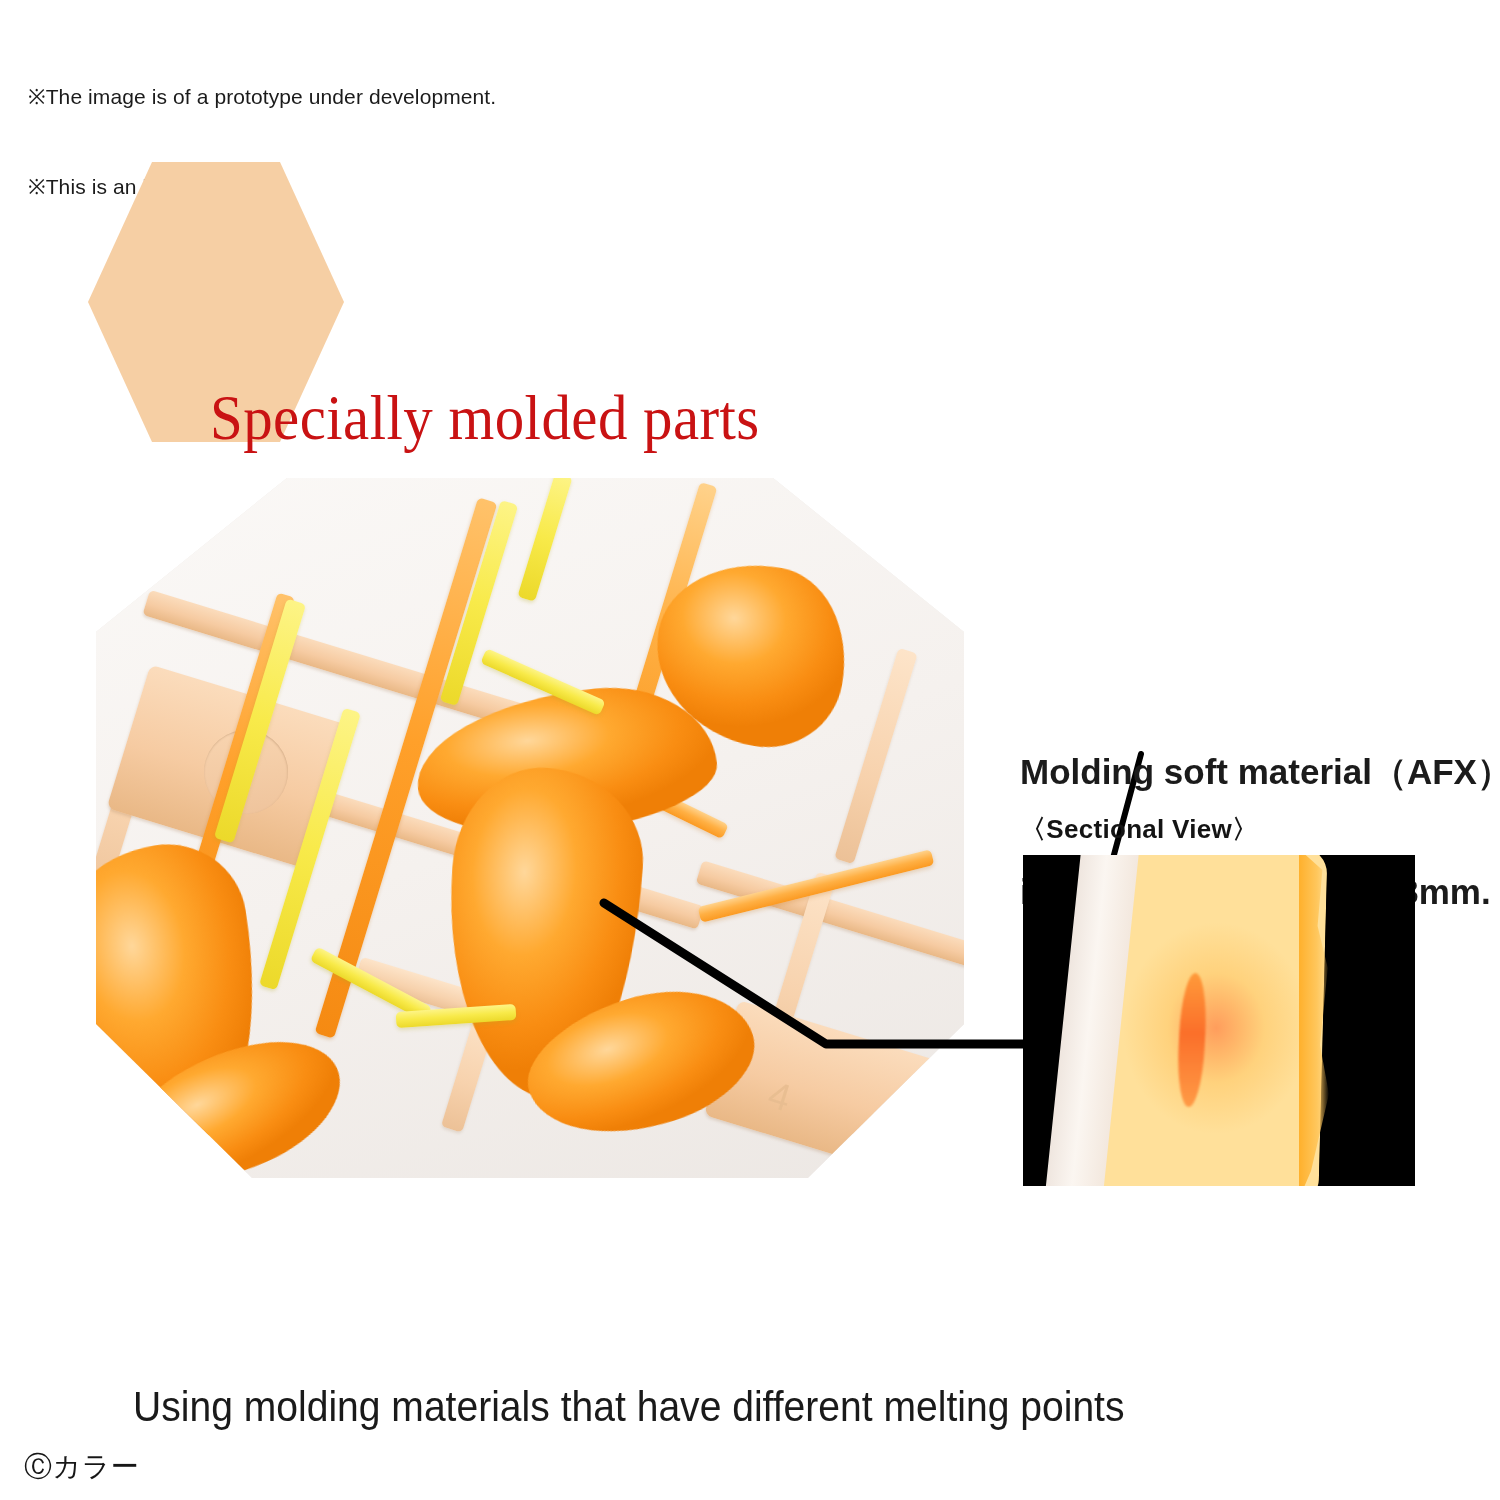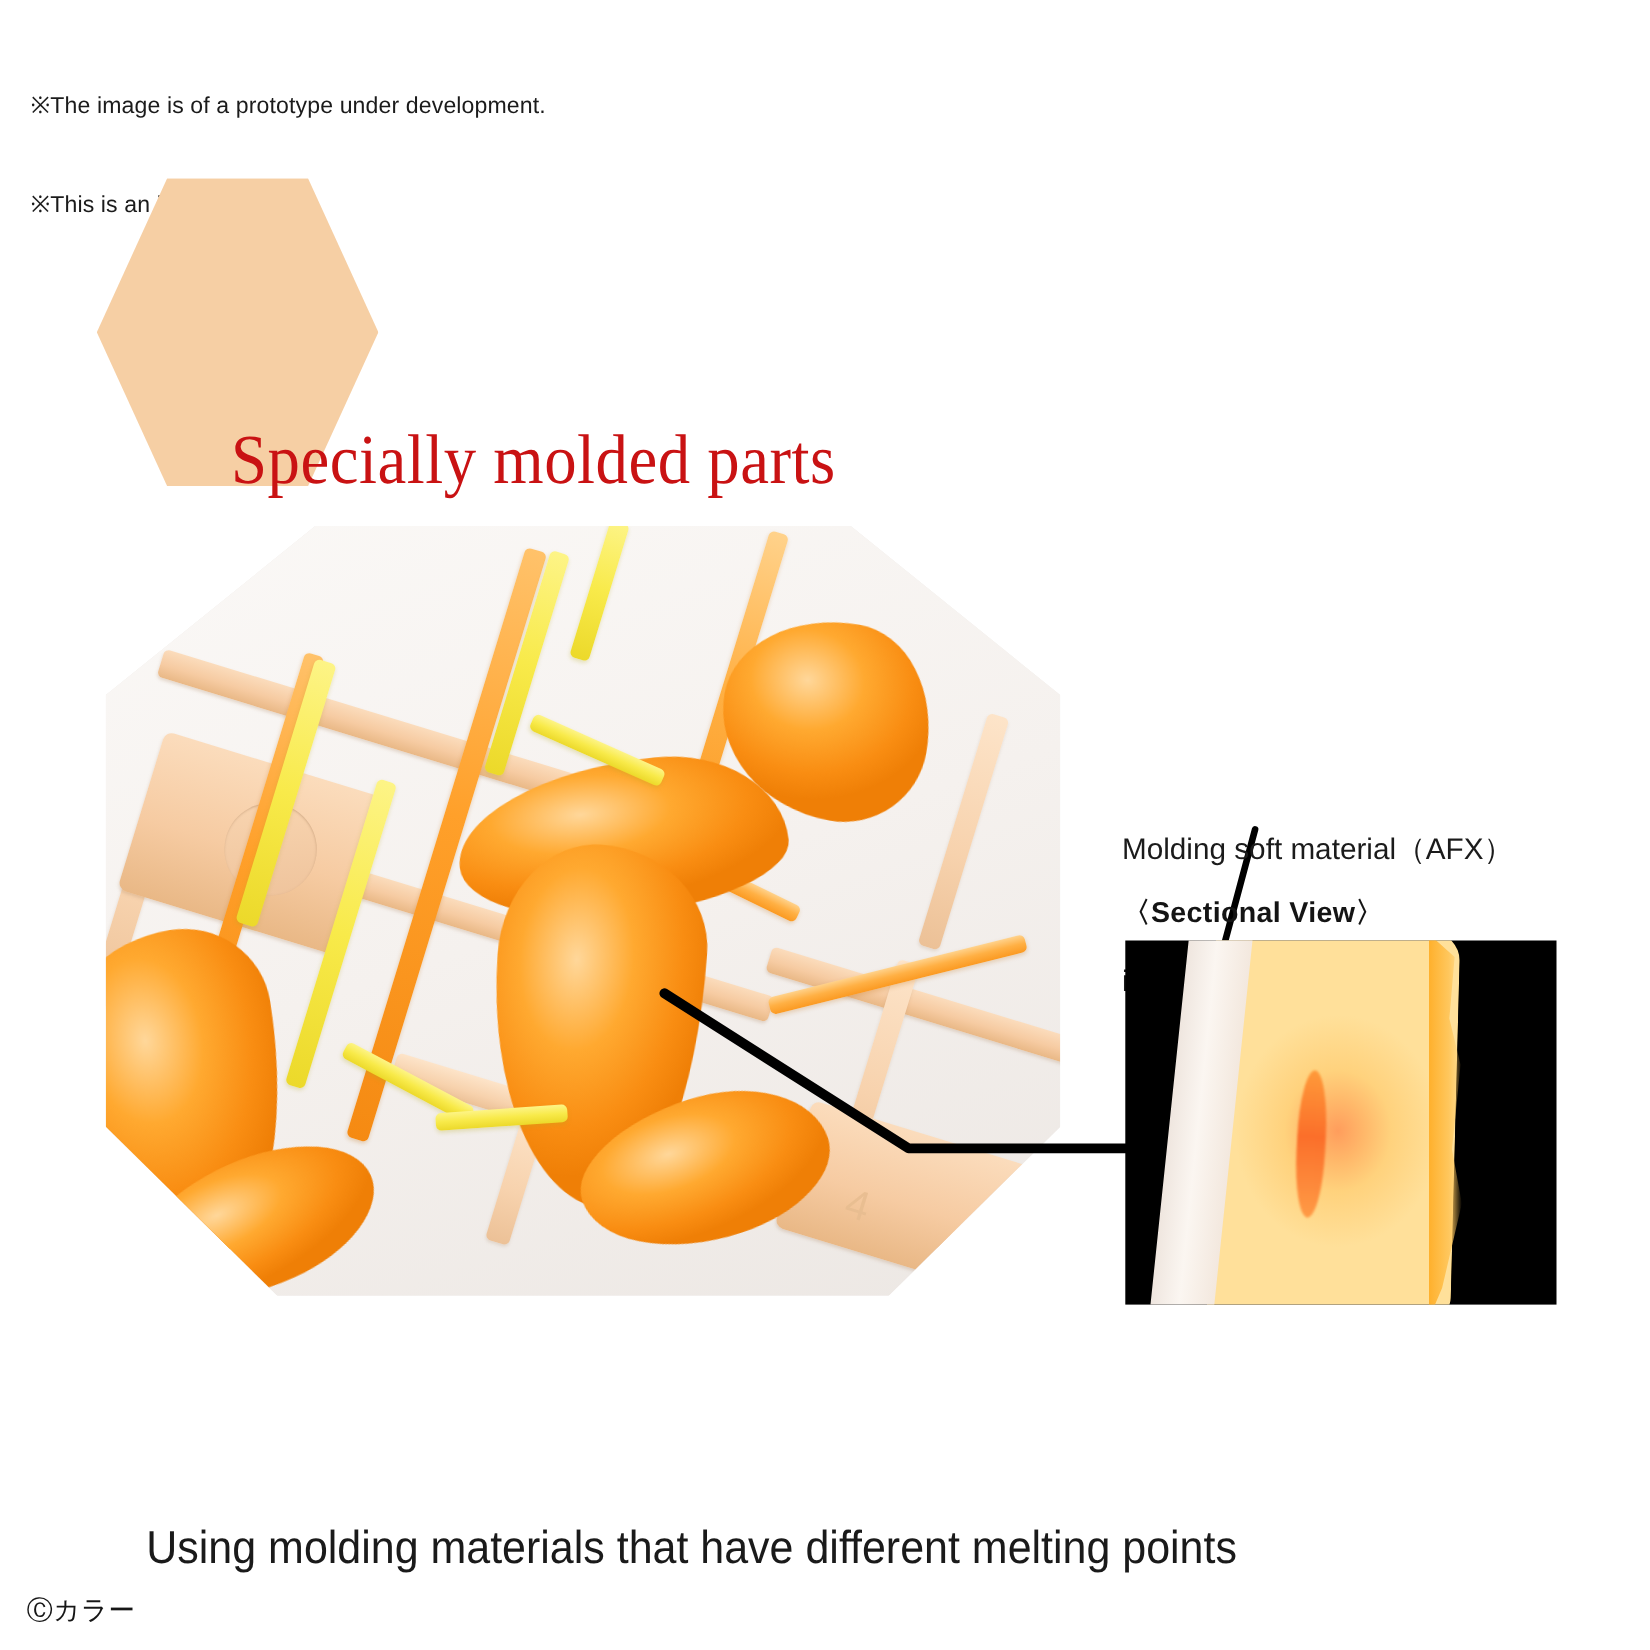--- a/index.html
+++ b/index.html
@@ -78,23 +78,24 @@
   .blob{position:absolute;background:
       radial-gradient(65% 60% at 38% 32%, #ffd79a 0%, #ffa930 42%, #f98d12 78%, #ef7f06 100%);
       filter:blur(.2px);}
 
   
   .leaders{position:absolute;left:0;top:0;width:1500px;height:1500px;pointer-events:none;}
 
   
   .anno{
     position:absolute;left:1020px;top:672px;width:430px;
-    font-size:27px;line-height:40px;
+    font-size:35px;line-height:40px;
     color:#1b1b1b;letter-spacing:0px;
     white-space:pre;
+    font-weight:bold;
   }
   .anno div{white-space:pre;}
   .sectional{
     position:absolute;left:1020px;top:812px;width:398px;
     font-size:26px;font-weight:700;letter-spacing:.3px;color:#141414;
     white-space:pre;
   }
 
   
   .inset{
@@ -135,21 +136,21 @@
     color:#1a1a1a;
     transform:scaleX(.93);
     transform-origin:left top;
     white-space:pre;
   }
   .caption div{white-space:pre;}
 
   
   .copy{
     position:absolute;left:24px;top:1448px;
-    font-size:24px;color:#161616;letter-spacing:.5px;
+    font-size:28px;color:#161616;letter-spacing:.5px;
     white-space:pre;
   }
 </style>
 </head>
 <body>
 
 <div class="stage">
 
   <div class="disclaimer">
     <div>※The image is of a prototype under development.</div>

